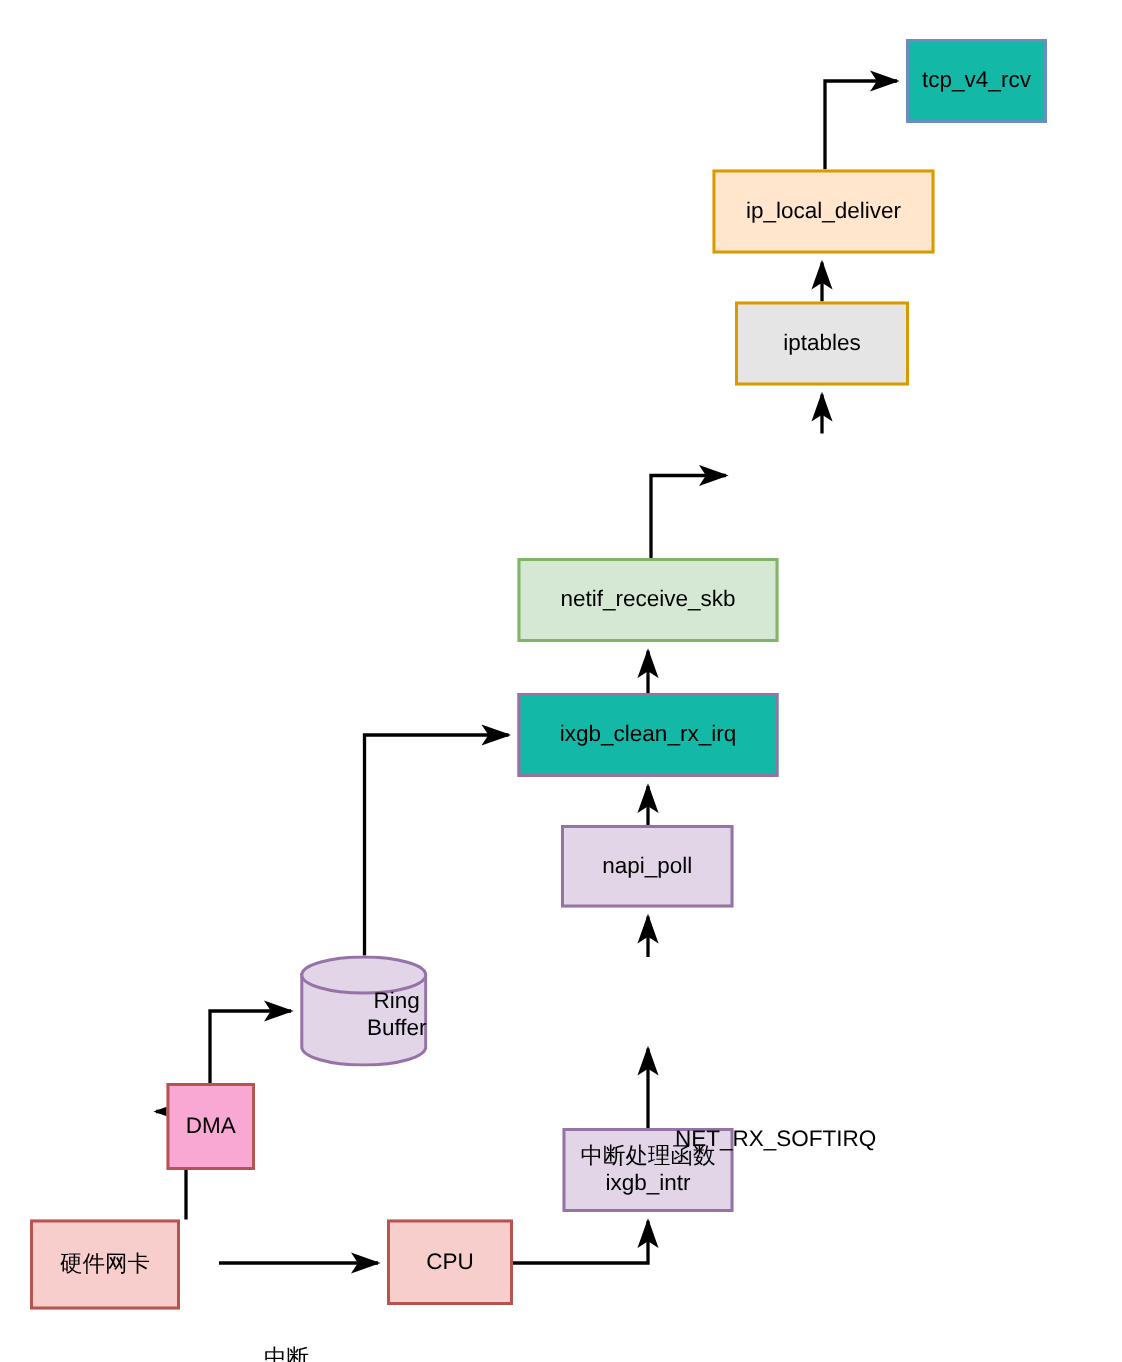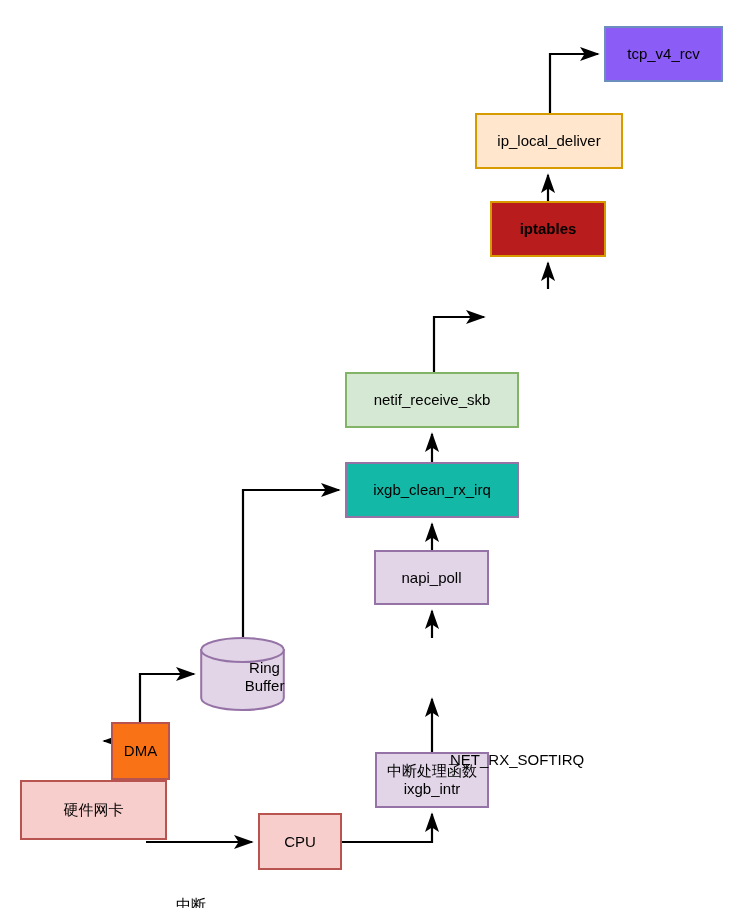--- a/index.html
+++ b/index.html
@@ -95,25 +95,25 @@
         <path d="M 432 638 L 432 611" marker-end="url(#arrow)"></path>
         <path d="M 432 550 L 432 524" marker-end="url(#arrow)"></path>
         <path d="M 432 462 L 432 434" marker-end="url(#arrow)"></path>
         <path d="M 434 372 L 434 317 L 484 317" marker-end="url(#arrow)"></path>
         <path d="M 548 289 L 548 263" marker-end="url(#arrow)"></path>
         <path d="M 548 201 L 548 175" marker-end="url(#arrow)"></path>
         <path d="M 550 113 L 550 54 L 598 54" marker-end="url(#arrow)"></path>
       </g>
   </svg>
 
-  <div class="node" style="left:20px; top:780px; width:147px; height:60px; background:#F8CECC; border-color:#B85450;">
+  <div class="node" style="left:20px; top:813px; width:100px; height:60px; background:#F8CECC; border-color:#B85450;">
     <span>硬件网卡</span>
   </div>
 
-  <div class="node" style="left:111px; top:722px; width:59px; height:58px; background:#f97316; border-color:#B85450;">
+  <div class="node" style="left:111px; top:722px; width:59px; height:58px; background:#f9a8d4; border-color:#B85450;">
     <span>DMA</span>
   </div>
 
   <div class="cylinder" style="left:200px; top:637px; width:85px; height:74px;">
     <svg class="cyl-body" viewBox="0 0 85 74" preserveAspectRatio="none">
       <path d="M 1.2 13 L 1.2 61 A 41.3 12 0 0 0 83.8 61 L 83.8 13 Z" fill="#E1D5E7" stroke="#9673A6" stroke-width="2"></path>
       <ellipse cx="42.5" cy="13" rx="41.3" ry="12" fill="#E1D5E7" stroke="#9673A6" stroke-width="2"></ellipse>
     </svg>
     <div class="cyl-label">Ring
 Buffer</div>
@@ -135,29 +135,29 @@
 
   <div class="node" style="left:345px; top:462px; width:174px; height:56px; background:#14b8a6; border-color:#9673A6;">
     <span>ixgb_clean_rx_irq</span>
   </div>
 
   <div class="node" style="left:345px; top:372px; width:174px; height:56px; background:#D5E8D4; border-color:#82B366;">
     <span>netif_receive_skb</span>
   </div>
 
 
-  <div class="node" style="left:490px; top:201px; width:116px; height:56px; background:#b91c1c; border-color:#D79B00;font-weight:bold;">
+  <div class="node" style="left:490px; top:201px; width:116px; height:56px; background:#e5e5e5; border-color:#D79B00;">
     <span>iptables</span>
   </div>
 
   <div class="node" style="left:475px; top:113px; width:148px; height:56px; background:#FFE6CC; border-color:#D79B00;">
     <span>ip_local_deliver</span>
   </div>
 
-  <div class="node" style="left:604px; top:26px; width:119px; height:56px; background:#8b5cf6; border-color:#6C8EBF;">
+  <div class="node" style="left:604px; top:26px; width:94px; height:56px; background:#14b8a6; border-color:#6C8EBF;">
     <span>tcp_v4_rcv</span>
   </div>
 
   <div class="edge-label" style="left:176px; top:860px;">中断</div>
 
   <div class="edge-label" style="left:450px; top:715px;">NET_RX_SOFTIRQ</div>
 
 </div>
 
 </body></html>

